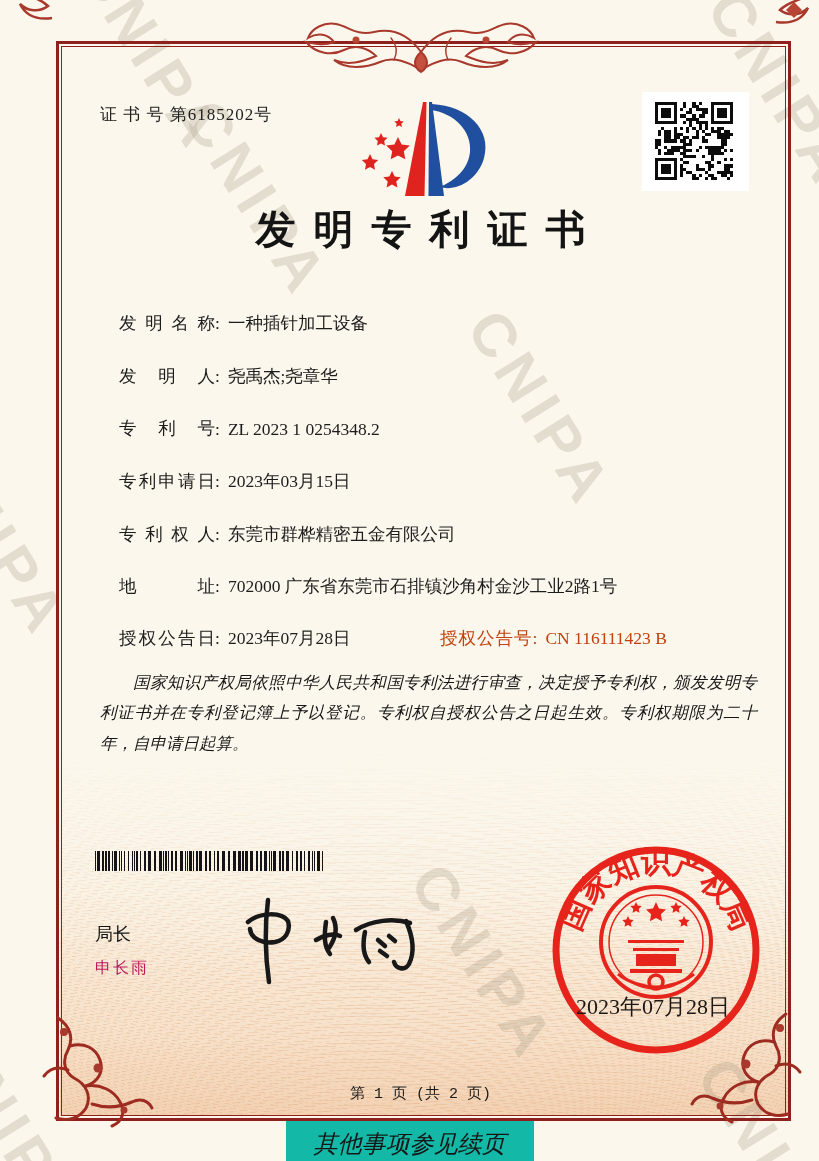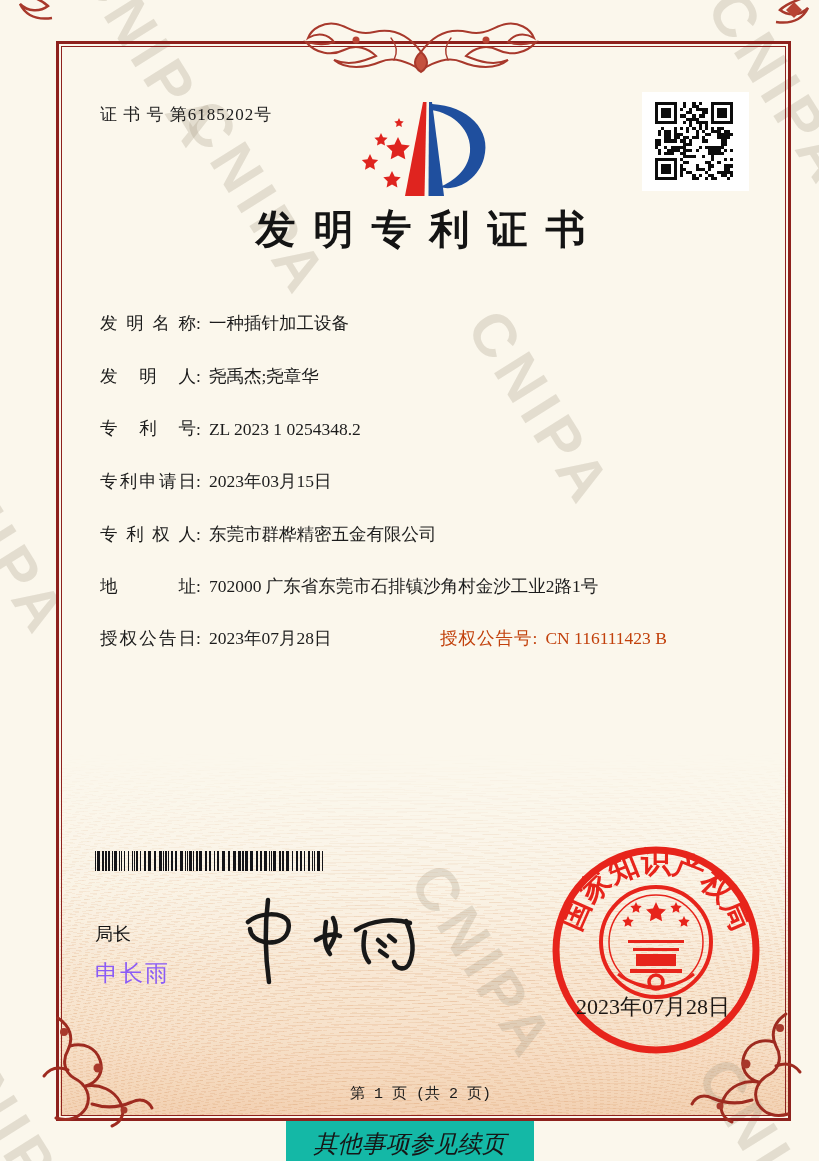--- a/index.html
+++ b/index.html
@@ -43,34 +43,34 @@
   .logo{position:absolute;left:350px;top:94px;z-index:2;}
   .qr-wrap{position:absolute;left:642px;top:92px;width:107px;height:99px;background:#ffffff;z-index:2;}
   .qr-wrap svg{position:absolute;left:13px;top:10px;}
   .title{
     position:absolute;left:56px;top:202px;width:729px;text-align:center;
     font-size:40px;font-weight:bold;letter-spacing:18px;text-indent:18px;
     color:#141414;z-index:2;
   }
   
   .frow{position:absolute;left:100px;font-size:17.5px;z-index:2;white-space:nowrap;color:#1c1c1c;}
-  .flabel{display:inline-block;width:96px;text-align:justify;text-align-last:justify;vertical-align:bottom;}
+  .flabel{display:inline-block;width:96px;text-align:justify;text-align-last:justify;vertical-align:bottom;margin-left:19px;}
   .fcolon{margin-right:8px;}
   .frow2{position:absolute;left:440px;font-size:17.5px;z-index:2;white-space:nowrap;color:#c2410c;}
   .flabel2{letter-spacing:1px;}
   
   .paras{position:absolute;left:100px;top:668px;width:657px;z-index:2;}
   .paras p{
     margin:0 0 8px 0;font-size:16.5px;line-height:1.84;text-indent:2em;
     text-align:justify;font-style:italic;color:#161616;
   }
   
   .barcode{position:absolute;left:95px;top:851px;z-index:2;}
   .director-title{position:absolute;left:95px;top:922px;font-family:"Liberation Sans",sans-serif;font-size:18px;color:#121212;z-index:2;}
-  .director-name{position:absolute;left:95px;top:958px;font-family:"Liberation Sans",sans-serif;font-size:23px;letter-spacing:2px;color:#8b5cf6;z-index:2;}
+  .director-name{position:absolute;left:95px;top:958px;font-family:"Liberation Sans",sans-serif;font-size:16px;letter-spacing:2px;color:#be185d;z-index:2;}
   .signature{position:absolute;left:238px;top:892px;z-index:2;}
   .seal{position:absolute;left:548px;top:842px;z-index:3;}
   .page-info{position:absolute;left:56px;top:1084px;width:729px;text-align:center;font-size:15px;color:#1c1c1c;z-index:3;font-family:Liberation Mono, monospace;}
   .cont-note{
     position:absolute;left:50%;top:1121px;transform:translateX(-50%);
     background:#14b8a6;padding:7px 28px;font-size:24px;font-style:italic;
     white-space:nowrap;color:#161616;z-index:4;
   }
 </style>
 </head>
@@ -474,20 +474,21 @@
   <span class="flabel">地址</span><span class="fcolon">:</span><span>702000 广东省东莞市石排镇沙角村金沙工业2路1号</span>
 </div>
 <div class="frow" style="top:626px">
   <span class="flabel">授权公告日</span><span class="fcolon">:</span><span>2023年07月28日</span>
 </div>
 <div class="frow2" style="top:626px">
   <span class="flabel2">授权公告号</span><span class="fcolon">:</span><span>CN 116111423 B</span>
 </div>
 
 <div class="paras">
+  <p>国家知识产权局依照中华人民共和国专利法进行审查，决定授予专利权，颁发发明专利证书并在专利登记簿上予以登记。专利权自授权公告之日起生效。专利权期限为二十年，自申请日起算。</p>
 </div>
 
 <svg class="barcode" id="barcode" width="228" height="20">
     <rect x="0" y="0" width="1" height="20" fill="#141418"></rect>
     <rect x="2" y="0" width="3" height="20" fill="#141418"></rect>
     <rect x="7" y="0" width="2" height="20" fill="#141418"></rect>
     <rect x="10" y="0" width="2" height="20" fill="#141418"></rect>
     <rect x="13" y="0" width="2" height="20" fill="#141418"></rect>
     <rect x="17" y="0" width="1" height="20" fill="#141418"></rect>
     <rect x="19" y="0" width="3" height="20" fill="#141418"></rect>

